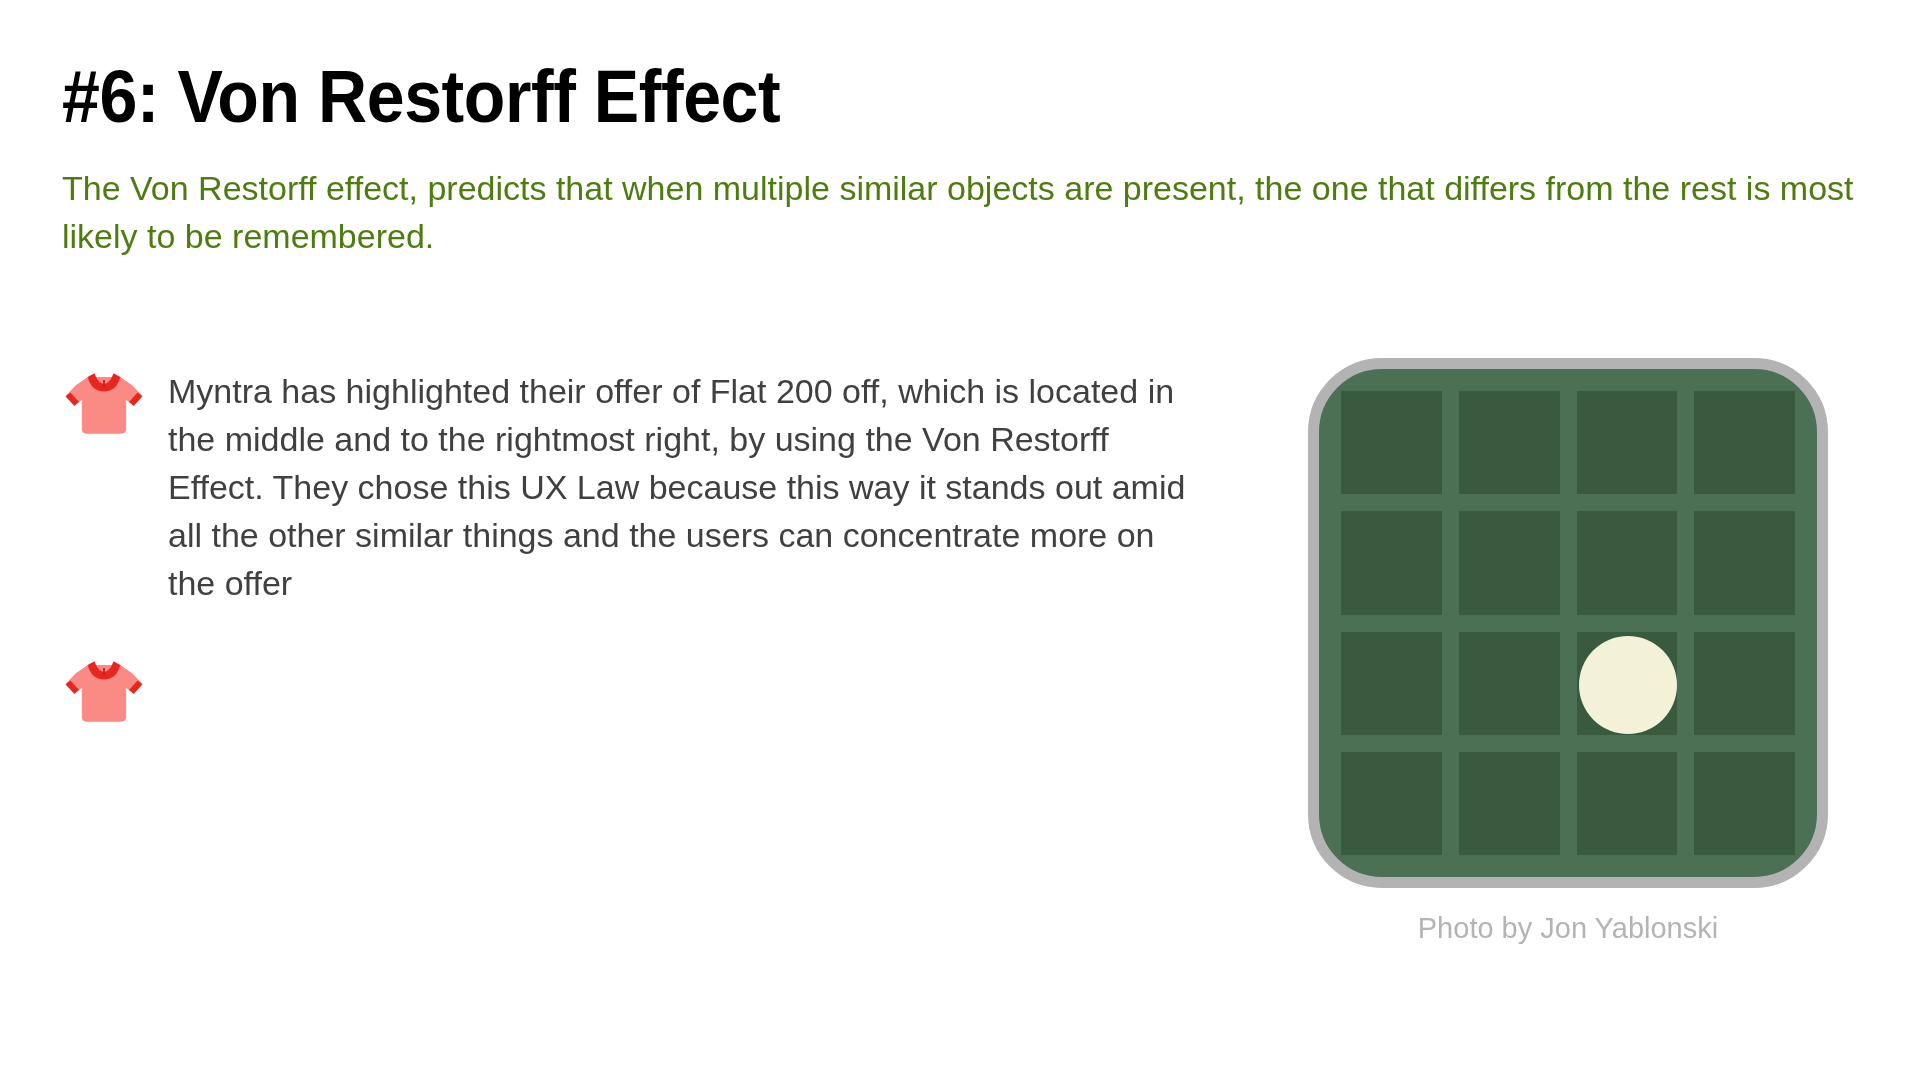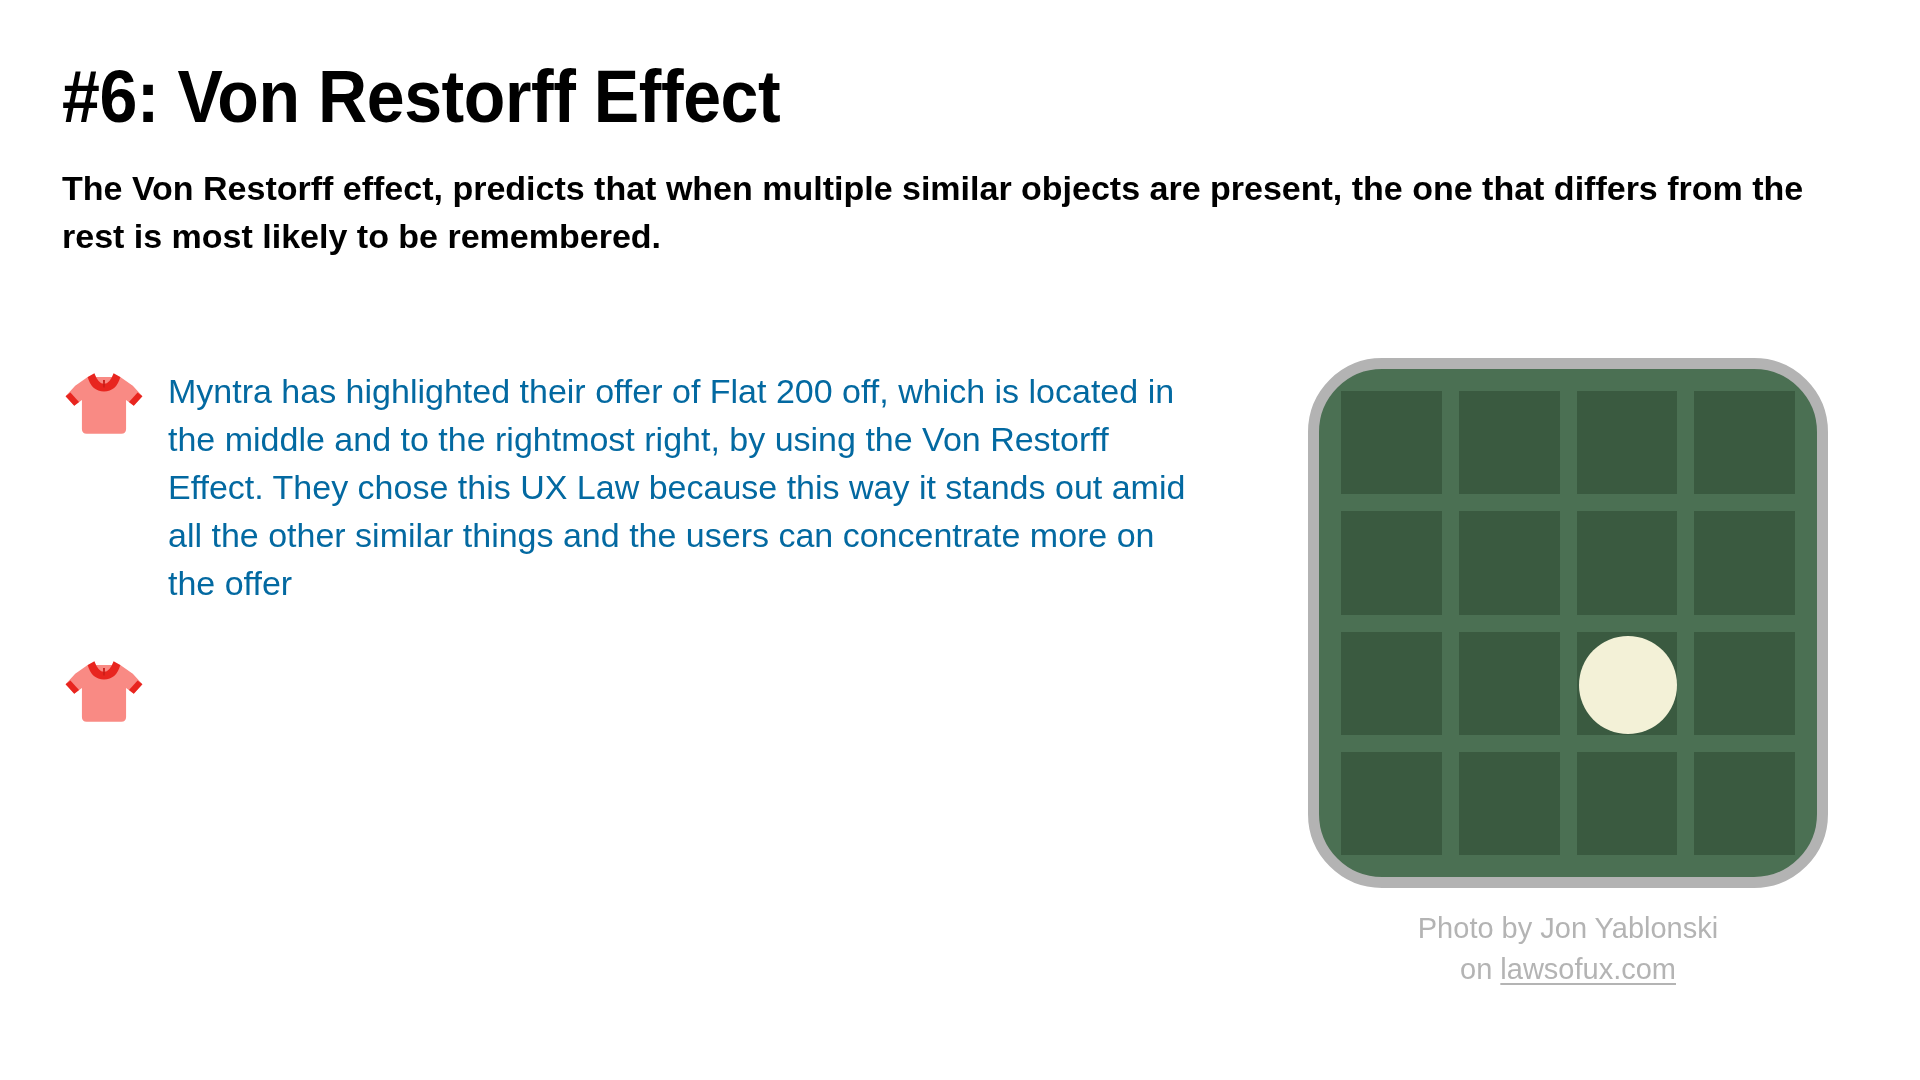--- a/index.html
+++ b/index.html
@@ -40,23 +40,23 @@
     letter-spacing: -0.5px;
     color: #000000;
     transform: scaleX(0.92);
     transform-origin: left center;
     white-space: nowrap;
   }
 
   .slide-subtitle {
     margin-top: 30px;
     font-size: 34px;
-    font-weight: 700;
+    font-weight: 400;
     line-height: 1.42;
-    color: #000000;
+    color: #4d7c0f;
     max-width: 1810px;
   }
 
   
   .content {
     position: absolute;
     left: 0;
     top: 368px;
     width: 1920px;
     height: 700px;
@@ -85,21 +85,21 @@
     height: 96px;
     position: relative;
     margin-top: -14px;
   }
 
   .bullet-icon svg { display: block; width: 96px; height: 96px; }
 
   .bullet-text {
     font-size: 34px;
     line-height: 1.41;
-    color: #0369a1;
+    color: #404040;
     font-weight: 400;
     max-width: 1040px;
   }
 
   
   .right-col {
     position: absolute;
     left: 1298px;
     top: -10px;
     width: 540px;
@@ -220,21 +220,18 @@
           <div class="grid-cell"></div>
           <div class="grid-cell"></div>
           <div class="grid-cell"></div>
           <div class="grid-cell"></div>
         </div>
         <div class="highlight-dot"></div>
       </div>
 
       <div class="figure-caption">
         <span class="caption-line">Photo by Jon Yablonski</span>
-        <span class="caption-line">
-          <span>on </span><a class="credit-link" href="#">lawsofux.com</a>
-        </span>
       </div>
 
     </div>
 
   </div>
 </div>
 
 </body></html>

